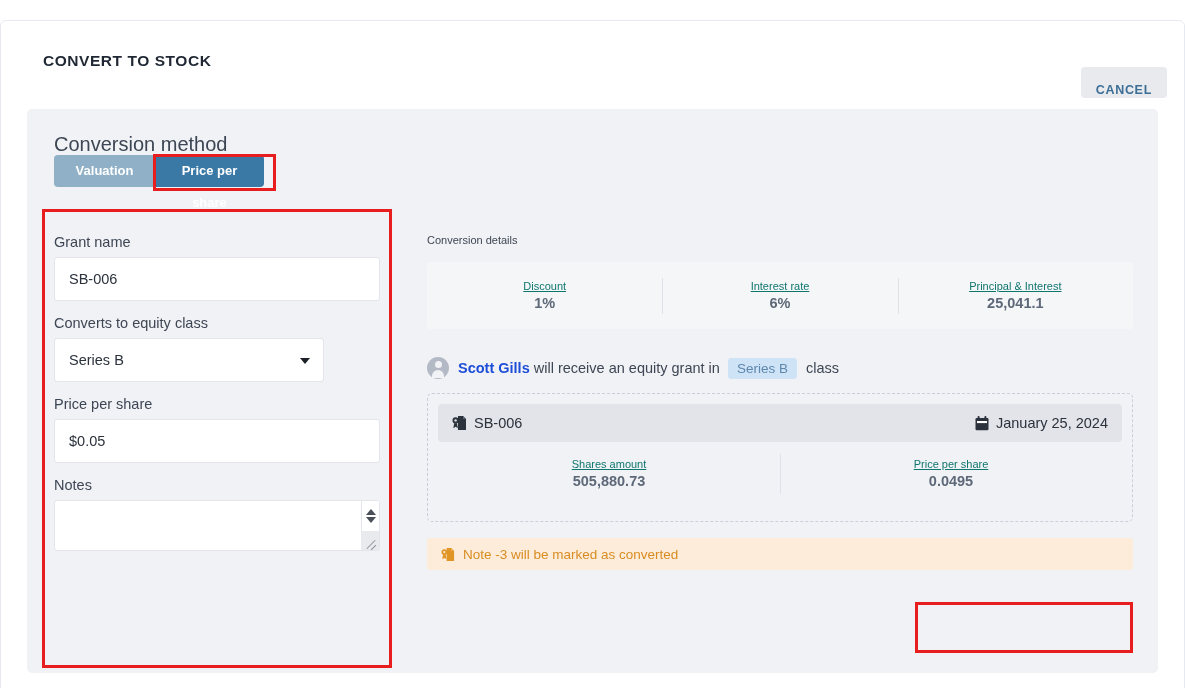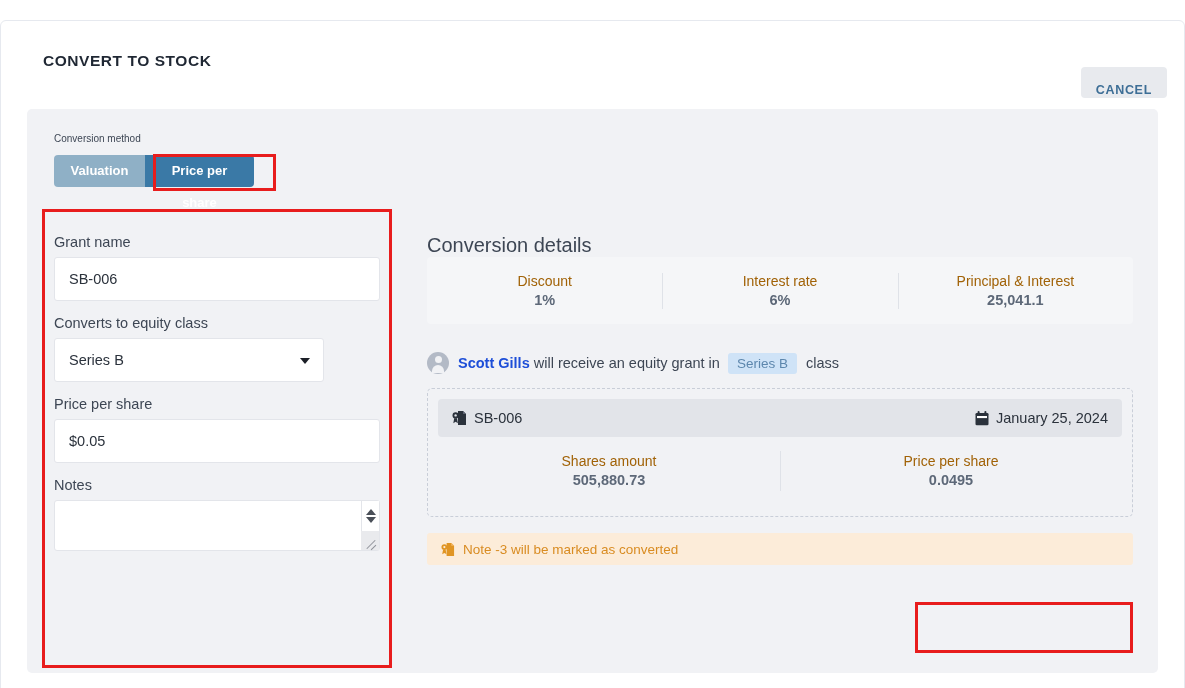--- a/index.html
+++ b/index.html
@@ -75,41 +75,41 @@
     height: 564px;
     background: #f1f2f5;
     border-radius: 5px;
   }
 
   
   .method-label {
     position: absolute;
     left: 27px;
     top: 24px;
-    font-size: 10px;
+    font-size: 20px;
     color: #3d4654;
   }
   .toggle-group {
     position: absolute;
     left: 27px;
     top: 46px;
     display: flex;
   }
   .toggle-btn {
     height: 32px;
     border: none;
     font-family: "Liberation Sans", sans-serif;
     font-size: 13px;
     font-weight: bold;
     color: #ffffff;
     cursor: pointer;
     padding: 0 16px;
     line-height: 32px;
   }
-  .toggle-btn.left  { background: #8fb0c6; border-radius: 4px 0 0 4px; width: 91px; }
+  .toggle-btn.left  { background: #8fb0c6; border-radius: 4px 0 0 4px; width: 101px; }
   .toggle-btn.right { background: #3a79a6; border-radius: 0 4px 4px 0; width: 109px; }
 
   
   .annot {
     position: absolute;
     border: 3px solid #e81d1d;
     pointer-events: none;
     z-index: 40;
   }
   #annot-toggle { left: 153px; top: 154px; width: 123px; height: 37px; }
@@ -224,22 +224,23 @@
   .resize-grip::after  { width: 7px;  right: 2px; bottom: 2px; }
 
   
   .details-col {
     position: absolute;
     left: 400px;
     top: 125px;
     width: 706px;
   }
   .details-title {
-    font-size: 20px;
+    font-size: 11px;
     color: #3d4654;
+    margin-bottom: 16px;
   }
   .stat-strip {
     width: 706px;
     height: 67px;
     background: #f5f6f8;
     border-radius: 4px;
     display: flex;
     align-items: center;
   }
   .stat {
@@ -251,23 +252,24 @@
     content: "";
     position: absolute;
     left: 0;
     top: 50%;
     margin-top: -18px;
     height: 36px;
     width: 1px;
     background: #dfe2e8;
   }
   .stat-key {
-    font-size: 14px;
-    color: #a16207;
+    font-size: 11px;
+    color: #0f766e;
     margin-bottom: 3px;
+    text-decoration: underline;
   }
   .stat-val {
     font-size: 14.5px;
     color: #5d6878;
     font-weight: bold;
   }
 
   
   .recipient {
     display: flex;

